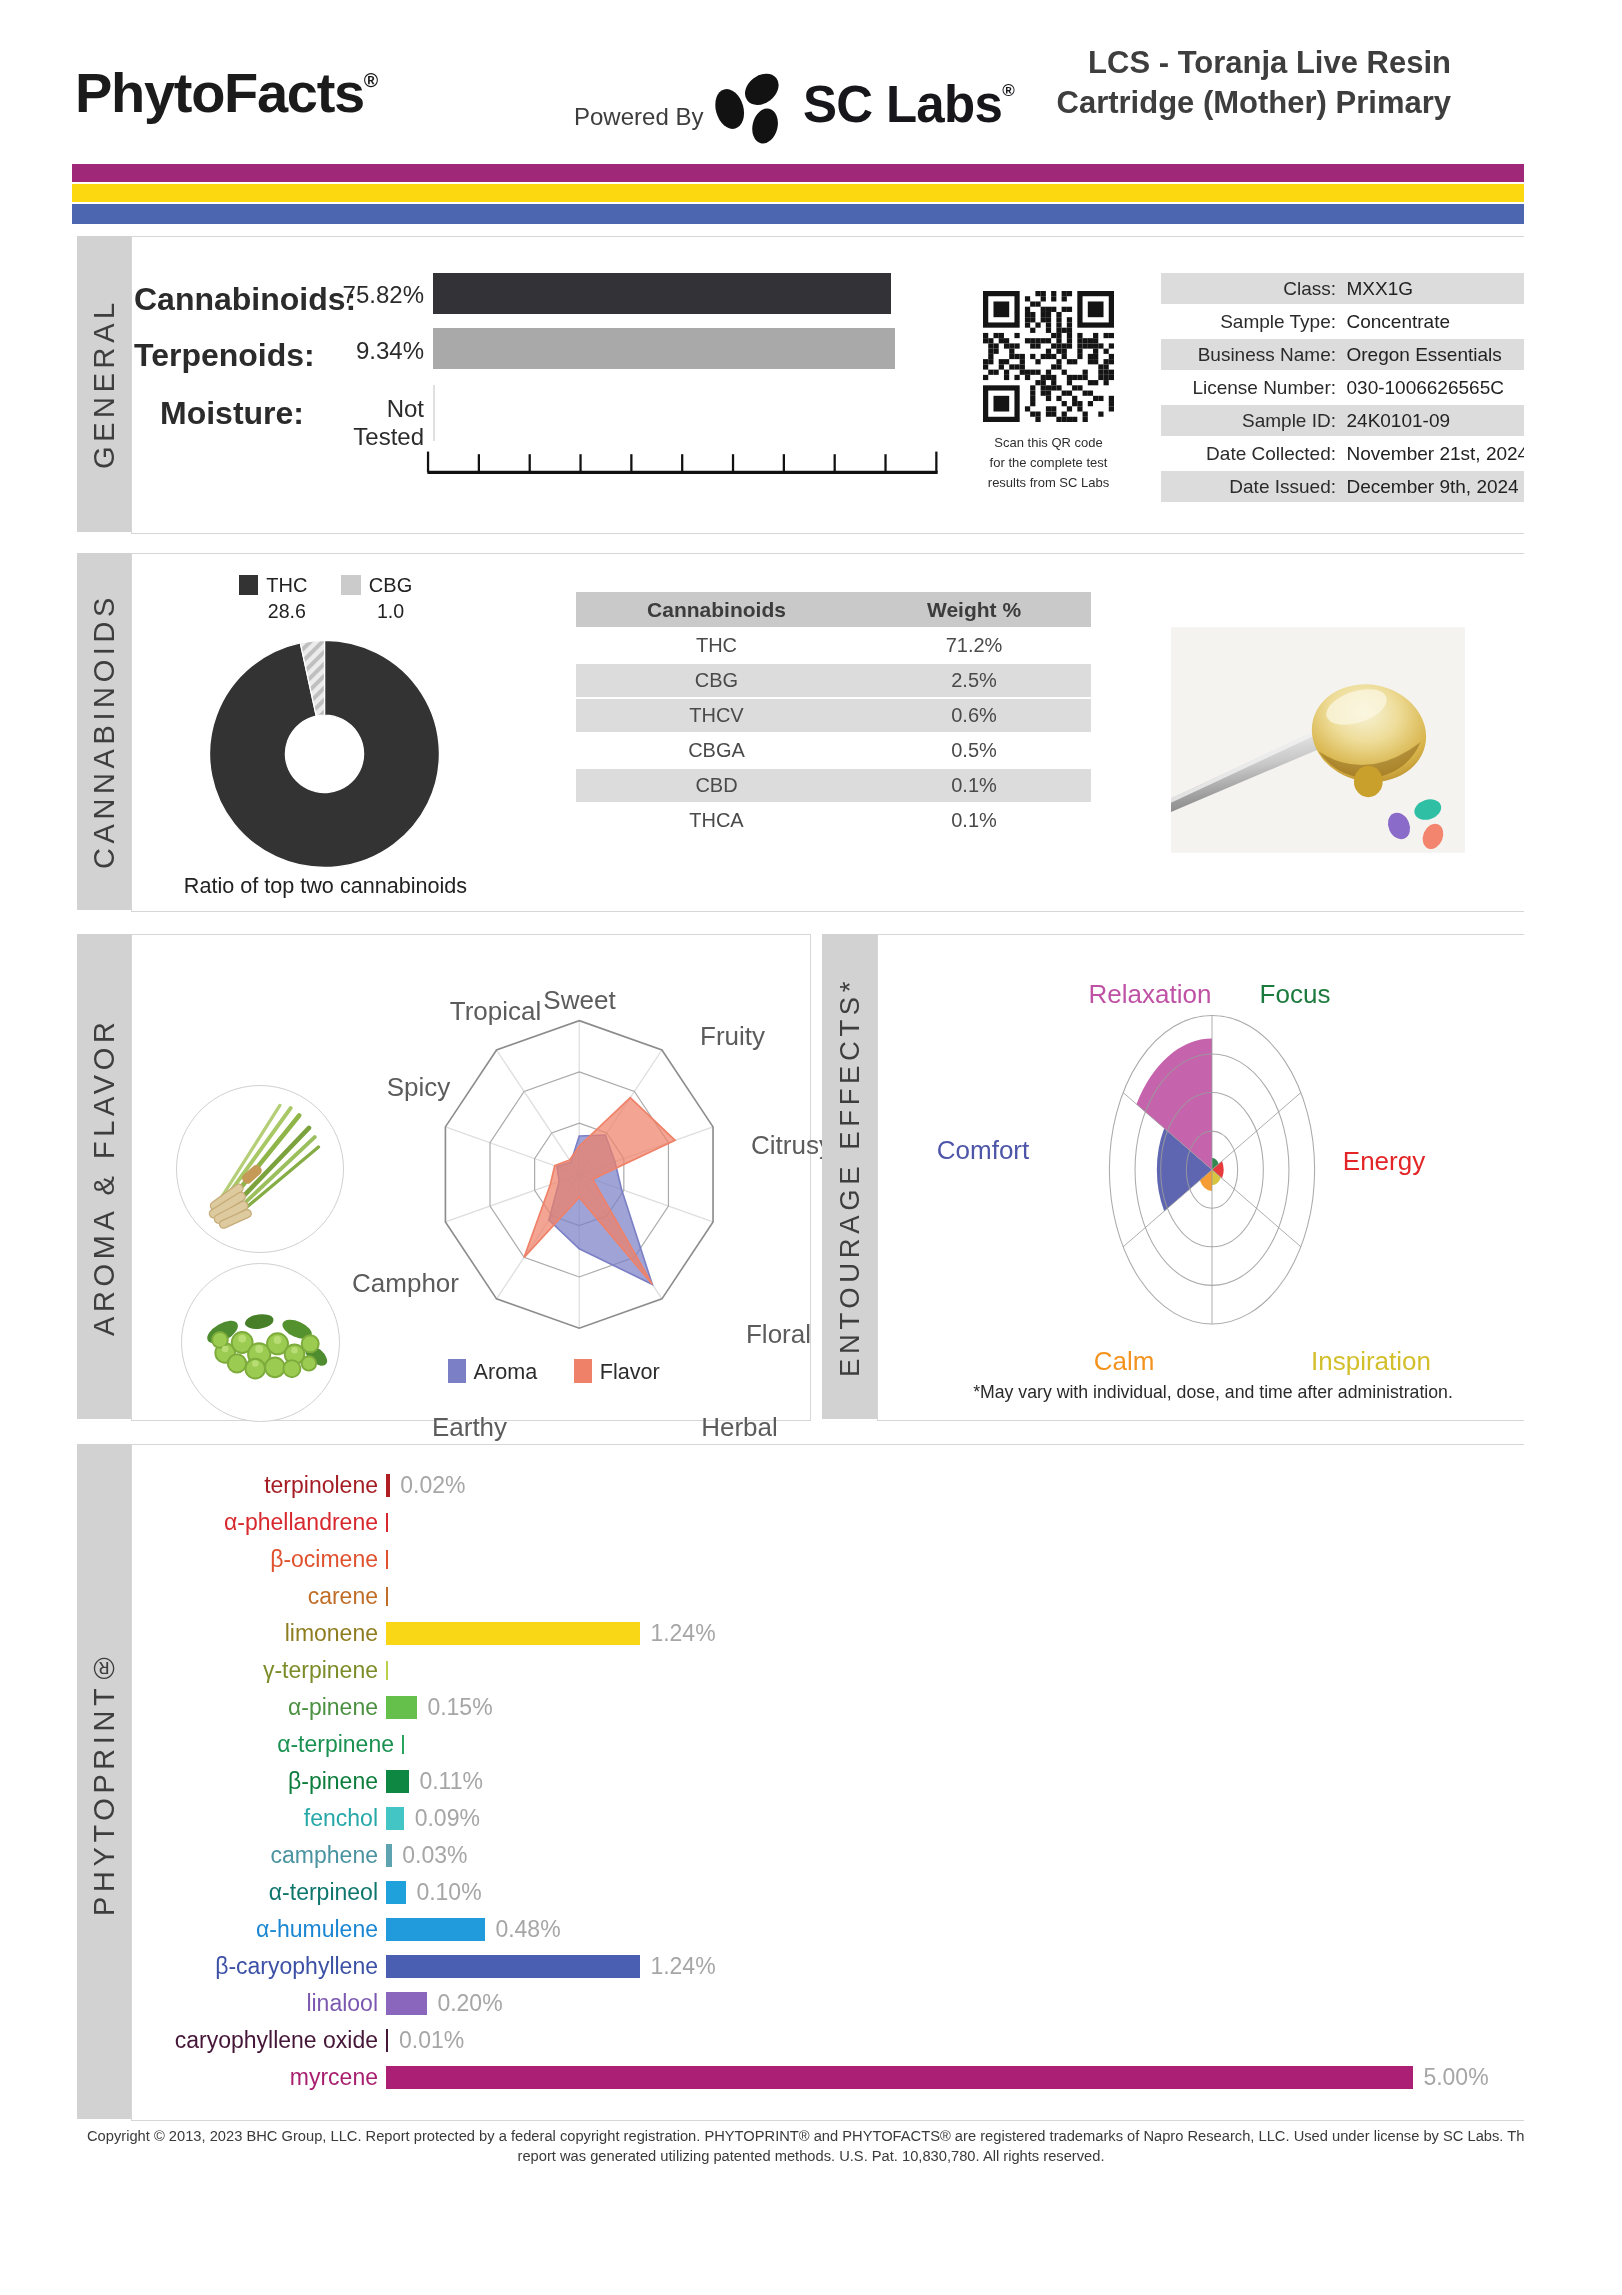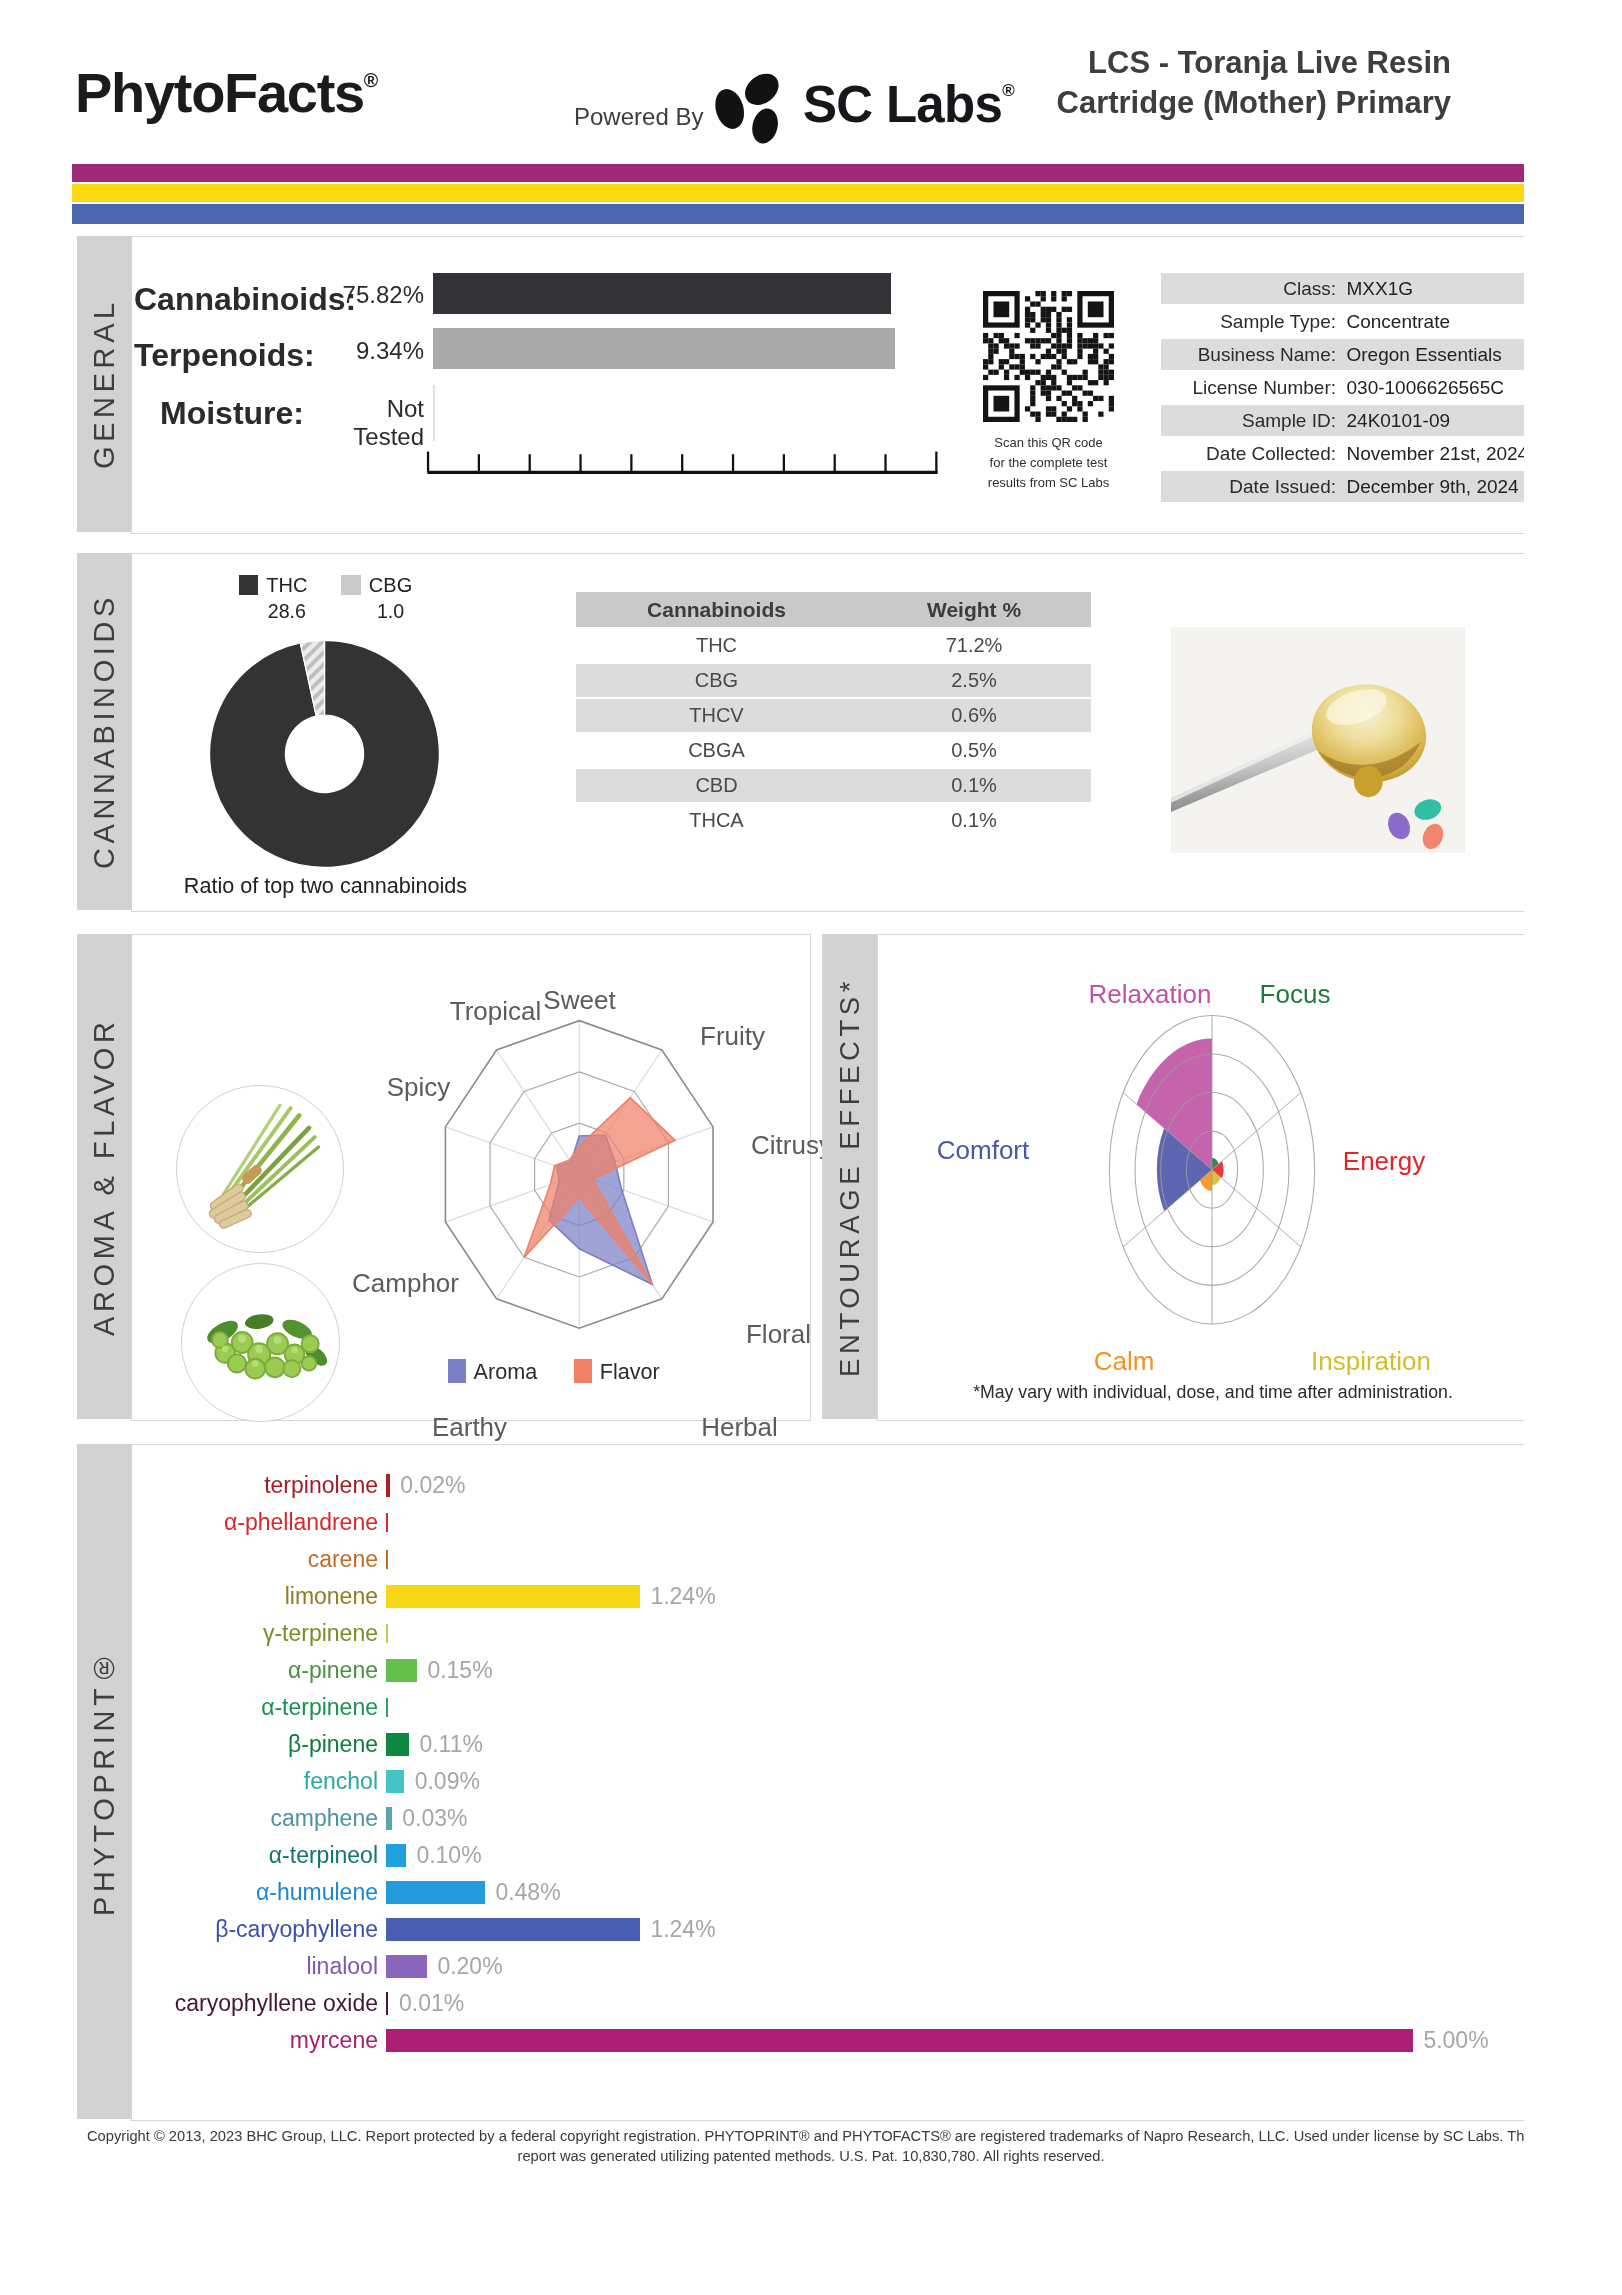--- a/index.html
+++ b/index.html
@@ -595,39 +595,43 @@
       <div class="terp-row">
         <div class="terp-label" style="color: rgb(165, 29, 36);">terpinolene</div>
         <div class="terp-bar" style="width: 3.9px; background: rgb(176, 30, 36);"></div>
         <span class="terp-val">0.02%</span>
       </div>
       <div class="terp-row">
         <div class="terp-label" style="color: rgb(215, 40, 46);">α-phellandrene</div>
         <div class="terp-bar" style="width: 2px; background: rgb(215, 40, 46); height: 19.6px;"></div>
       </div>
       <div class="terp-row">
+        <div class="terp-label" style="color: rgb(224, 81, 46);">β-ocimene</div>
+        <div class="terp-bar" style="width: 2px; background: rgb(224, 81, 46); height: 19.6px;"></div>
+      </div>
+      <div class="terp-row">
         <div class="terp-label" style="color: rgb(192, 109, 40);">carene</div>
         <div class="terp-bar" style="width: 2px; background: rgb(192, 109, 40); height: 19.6px;"></div>
       </div>
       <div class="terp-row">
         <div class="terp-label" style="color: rgb(143, 125, 33);">limonene</div>
         <div class="terp-bar" style="width: 254px; background: rgb(249, 214, 22);"></div>
         <span class="terp-val">1.24%</span>
       </div>
       <div class="terp-row">
         <div class="terp-label" style="color: rgb(124, 140, 40);">γ-terpinene</div>
         <div class="terp-bar" style="width: 2px; background: rgb(188, 208, 76); height: 19.6px;"></div>
       </div>
       <div class="terp-row">
         <div class="terp-label" style="color: rgb(75, 145, 65);">α-pinene</div>
         <div class="terp-bar" style="width: 31px; background: rgb(100, 191, 75);"></div>
         <span class="terp-val">0.15%</span>
       </div>
       <div class="terp-row">
-        <div class="terp-label" style="color: rgb(26, 145, 80);">α-terpinene</div>
+        <div class="terp-label" style="color: rgb(26, 145, 80); margin-left: 16px;">α-terpinene</div>
         <div class="terp-bar" style="width: 2px; background: rgb(39, 165, 92); height: 19.6px;"></div>
       </div>
       <div class="terp-row">
         <div class="terp-label" style="color: rgb(13, 125, 60);">β-pinene</div>
         <div class="terp-bar" style="width: 23px; background: rgb(14, 135, 66);"></div>
         <span class="terp-val">0.11%</span>
       </div>
       <div class="terp-row">
         <div class="terp-label" style="color: rgb(39, 168, 168);">fenchol</div>
         <div class="terp-bar" style="width: 18.3px; background: rgb(67, 197, 197);"></div>

